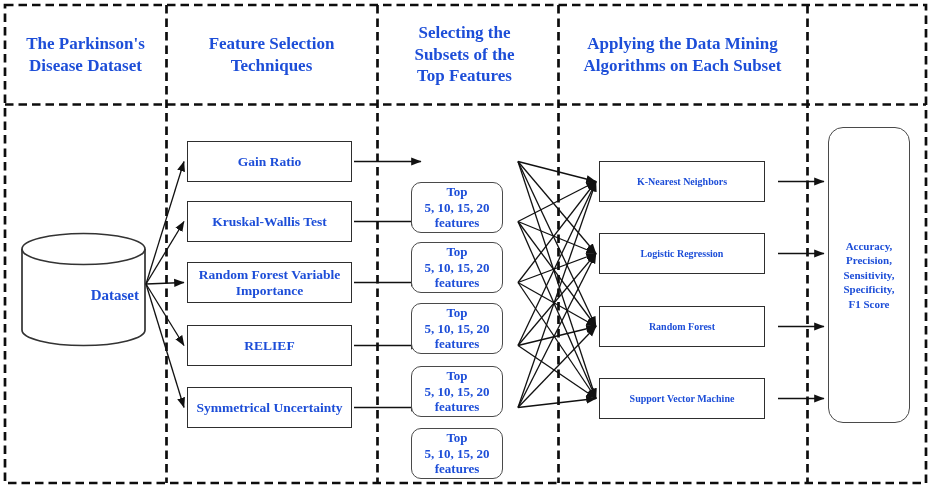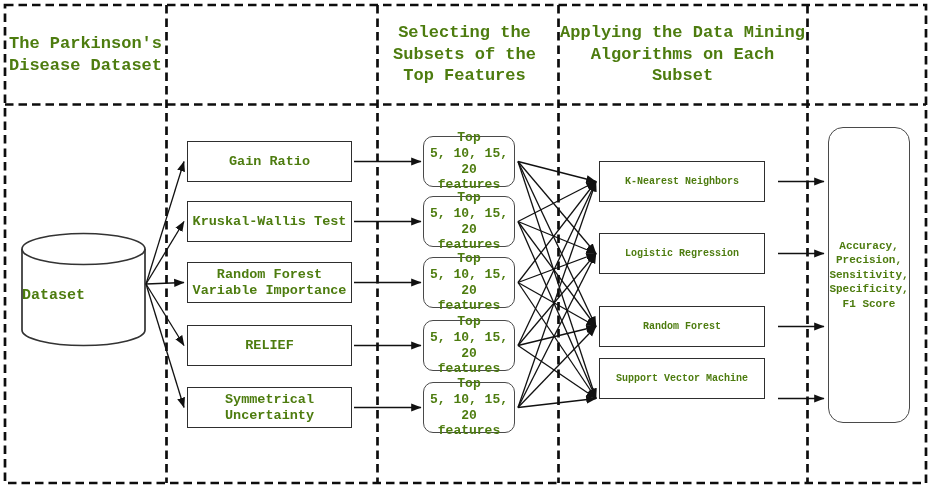--- a/index.html
+++ b/index.html
@@ -2,22 +2,22 @@
 <html><head>
 <meta charset="utf-8">
 <style>
   * { box-sizing: border-box; margin: 0; padding: 0; }
   html, body { background: #ffffff; }
   #stage {
     position: relative;
     width: 931px;
     height: 488px;
     background: #ffffff;
-    font-family: Liberation Mono, monospace;
-    color: #4d7c0f;
+    font-family: Liberation Serif, serif;
+    color: #1d4ed8;
     overflow: hidden;
   }
   #stage svg { position: absolute; left: 0; top: 0; }
 
   .hdr {
     position: absolute;
     top: 5px;
     height: 99px;
     display: flex;
     align-items: center;
@@ -33,29 +33,29 @@
     position: absolute;
     background: #ffffff;
     border: 1.6px solid #2e2e2e;
     display: flex;
     align-items: center;
     justify-content: center;
     text-align: center;
     font-weight: bold;
   }
   .fbox { left: 187px; width: 165px; height: 41px; font-size: 13.5px; line-height: 1.12; padding: 3px 3px; }
-  .tbox { left: 423px; width: 92px; height: 51px; border-radius: 10px; border-color: #4a4a4a;
-          font-size: 13px; line-height: 1.22; white-space: pre-line; }
+  .tbox { left: 411px; width: 92px; height: 51px; border-radius: 10px; border-color: #4a4a4a;
+          font-size: 13px; line-height: 1.22; white-space: pre-line; margin-top: 46px; }
   .abox { left: 599px; width: 166px; height: 41px; font-size: 10px; }
   .rbox { left: 828px; top: 127px; width: 82px; height: 296px; border-radius: 15px; border-color: #4a4a4a;
           font-size: 11px; line-height: 1.32; white-space: pre-line; }
 
   .dslabel {
     position: absolute; left: 22px; top: 287px; width: 117px;
-    text-align: left; font-weight: bold; font-size: 15px;
+    text-align: right; font-weight: bold; font-size: 15px;
   }
 
   .dash  { stroke: #0d0d0d; stroke-width: 2.7; stroke-dasharray: 8.5 5; fill: none; }
   .shape { fill: #ffffff; stroke: #333333; stroke-width: 1.7; }
   .arrows line { stroke: #111111; stroke-width: 1.3; marker-end: url(#ah); }
 </style>
 </head>
 <body>
 
 <div id="stage">
@@ -125,20 +125,22 @@
     <g class="arrows">
       <line x1="778" y1="181.5" x2="824" y2="181.5"></line>
       <line x1="778" y1="253.5" x2="824" y2="253.5"></line>
       <line x1="778" y1="326.5" x2="824" y2="326.5"></line>
       <line x1="778" y1="398.5" x2="824" y2="398.5"></line>
     </g>
   </svg>
 
   <div class="hdr" style="left:5px; width:161px">The Parkinson's
 Disease Dataset</div>
+  <div class="hdr" style="left:166px; width:211px">Feature Selection
+Techniques</div>
   <div class="hdr" style="left:374px; width:181px">Selecting the
 Subsets of the
 Top Features</div>
   <div class="hdr" style="left:558px; width:249px">Applying the Data Mining
 Algorithms on Each Subset</div>
 
   <div class="dslabel">Dataset</div>
 
   <div class="box fbox" style="top:141px">Gain Ratio</div>
   <div class="box fbox" style="top:201px">Kruskal-Wallis Test</div>
@@ -158,21 +160,21 @@
   <div class="box tbox" style="top:320px">Top
 5, 10, 15, 20
 features</div>
   <div class="box tbox" style="top:382px">Top
 5, 10, 15, 20
 features</div>
 
   <div class="box abox" style="top:161px">K-Nearest Neighbors</div>
   <div class="box abox" style="top:233px">Logistic Regression</div>
   <div class="box abox" style="top:306px">Random Forest</div>
-  <div class="box abox" style="top:358px">Support Vector Machine</div>
+  <div class="box abox" style="top:378px">Support Vector Machine</div>
 
   <div class="box rbox">Accuracy,
 Precision,
 Sensitivity,
 Specificity,
 F1 Score</div>
 
 </div>
 
 </body></html>

